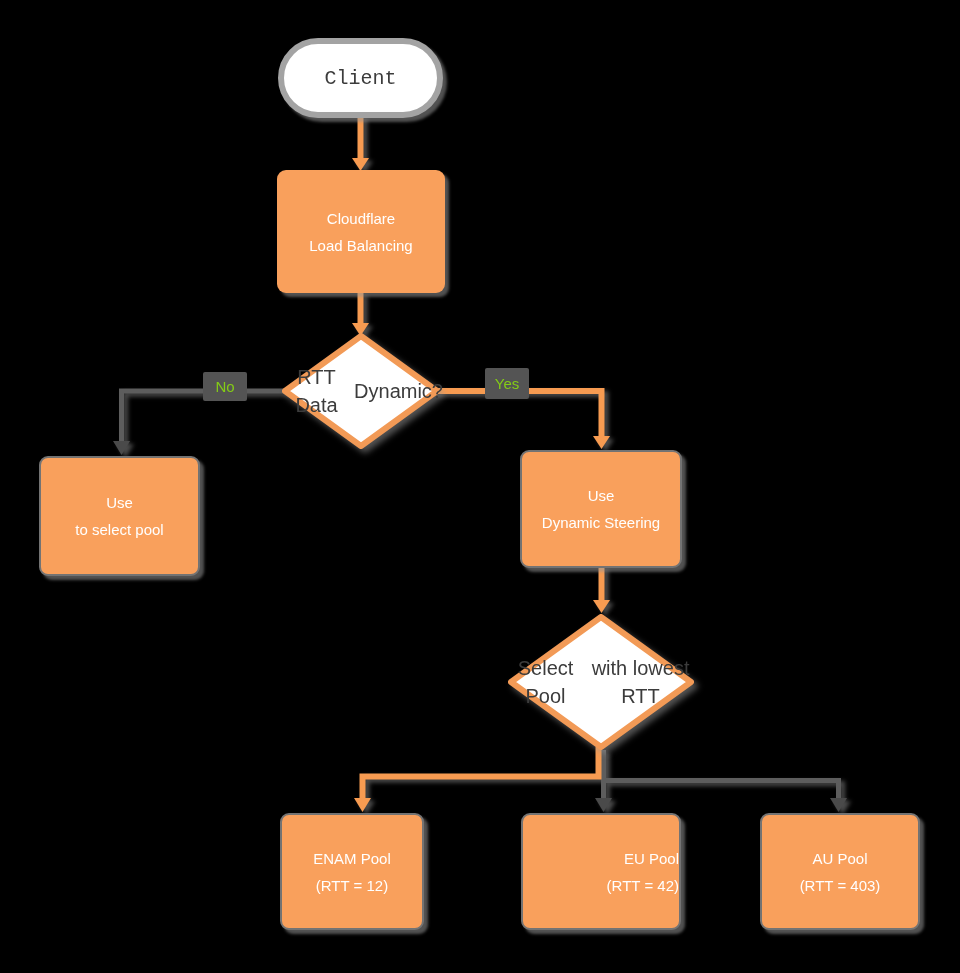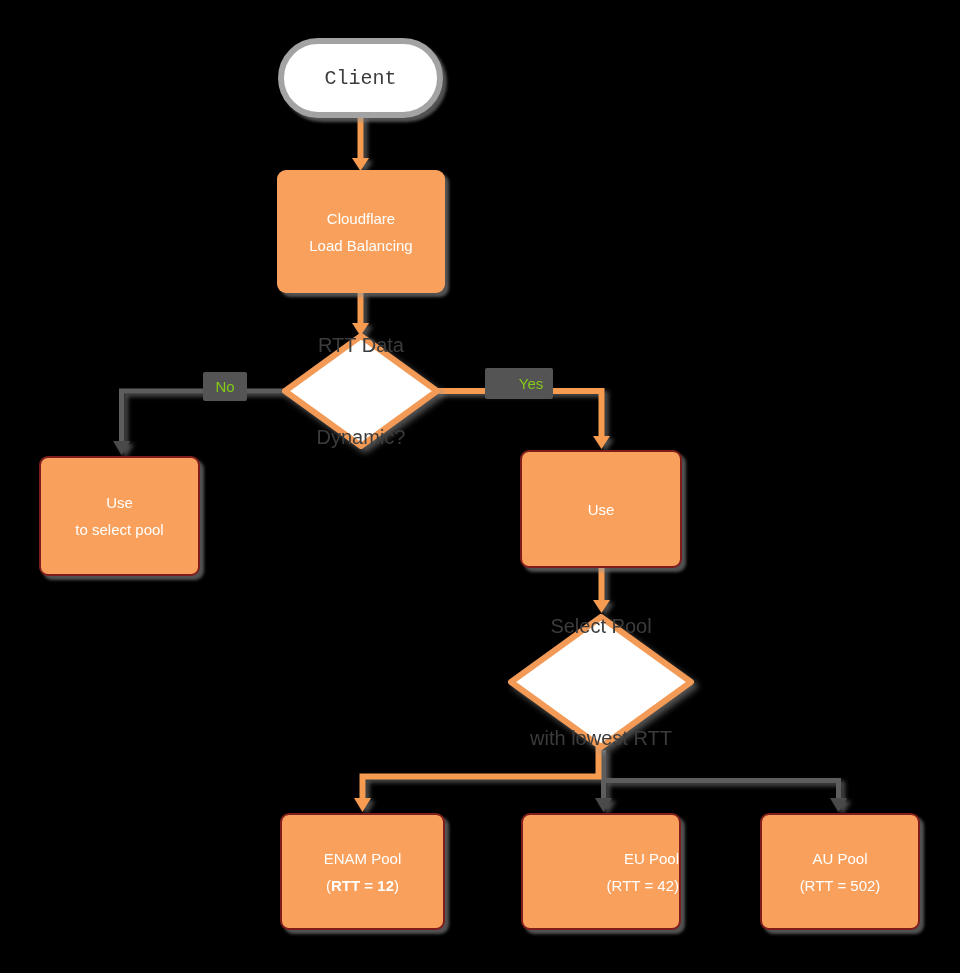--- a/index.html
+++ b/index.html
@@ -48,56 +48,55 @@
     box-shadow: 4px 4px 3px rgba(150,150,150,0.55);
     font-family: Liberation Mono, monospace;
   }
   .process {
     background: #F9A05C;
     color: #FFFFFF;
     border-radius: 9px;
     box-shadow: 4px 4px 3px rgba(150,150,150,0.55);
   }
   .process.bordered {
-    border: 2px solid #7f1d1d;
+    border: 2px solid #737373;
   }
   .diamond-wrap {
     position: absolute;
     z-index: 2;
   }
   .diamond-wrap svg {
     display: block;
     filter: drop-shadow(4px 4px 3px rgba(150,150,150,0.55));
   }
   .diamond-shape { fill: #FFFFFF; stroke: #F29A56; stroke-width: 6; stroke-linejoin: round; }
   .diamond-label {
     position: absolute;
     left: 0; top: 0; right: 0; bottom: 0;
     display: flex;
-    flex-direction: column;
     align-items: center;
-    justify-content: space-between;
+    justify-content: center;
     text-align: center;
     color: #3C3C3C;
     font-size: 20px;
     line-height: 28px;
   }
   
   .edge-label {
     position: absolute;
     z-index: 3;
     background: #545454;
     color: #84cc16;
     font-size: 15px;
     display: flex;
     align-items: center;
     justify-content: center;
     border-radius: 2px;
   }
-  .bold { font-weight: bold; margin-top: 43px; }
+  .bold { font-weight: normal; margin-top: 43px; }
 </style>
 </head>
 <body>
 
 <div class="canvas">
 
   <svg class="edges" width="960" height="973" viewBox="0 0 960 973">
 
     <g>
       <path class="edge-orange" d="M360.5 116 L360.5 159"></path>
@@ -153,51 +152,52 @@
     <svg width="164" height="120" viewBox="0 0 164 120">
       <polygon class="diamond-shape" points="82,5 158,60 82,115 6,60"></polygon>
     </svg>
     <div class="diamond-label">
       <div>RTT Data</div>
       <div>Dynamic?</div>
     </div>
   </div>
 
   <div class="edge-label" style="left:203px; top:372px; width:44px; height:29px;">No</div>
-  <div class="edge-label" style="left:485px; top:368px; width:44px; height:31px;padding-left:24px;">Yes</div>
+  <div class="edge-label" style="left:485px; top:368px; width:44px; height:31px;">Yes</div>
 
   <div class="node process bordered" style="left:39px; top:456px; width:161px; height:120px;">
     <div>Use</div>
     <div>to select pool</div>
   </div>
 
   <div class="node process bordered" style="left:520px; top:450px; width:162px; height:118px;">
     <div>Use</div>
+    <div>Dynamic Steering</div>
   </div>
 
   <div class="diamond-wrap" style="left:506px; top:612px; width:190px; height:140px;">
     <svg width="190" height="140" viewBox="0 0 190 140">
       <polygon class="diamond-shape" points="95,5 185,70 95,135 5,70"></polygon>
     </svg>
     <div class="diamond-label">
       <div>Select Pool</div>
       <div>with lowest RTT</div>
     </div>
   </div>
 
-  <div class="node process bordered" style="left:280px; top:813px; width:165px; height:117px;">
+  <div class="node process bordered" style="left:280px; top:813px; width:144px; height:117px;">
     <div>ENAM Pool</div>
     <div>
       <span>(</span><span class="bold">RTT = 12</span><span>)</span>
     </div>
   </div>
 
   <div class="node process bordered" style="left:521px; top:813px; width:160px; height:117px;align-items:flex-end;">
     <div>EU Pool</div>
     <div>(RTT = 42)</div>
   </div>
 
   <div class="node process bordered" style="left:760px; top:813px; width:160px; height:117px;">
     <div>AU Pool</div>
-    <div>(RTT = 502)</div>
+    <div>(RTT = 403)</div>
   </div>
 
 </div>
 
 </body></html>

